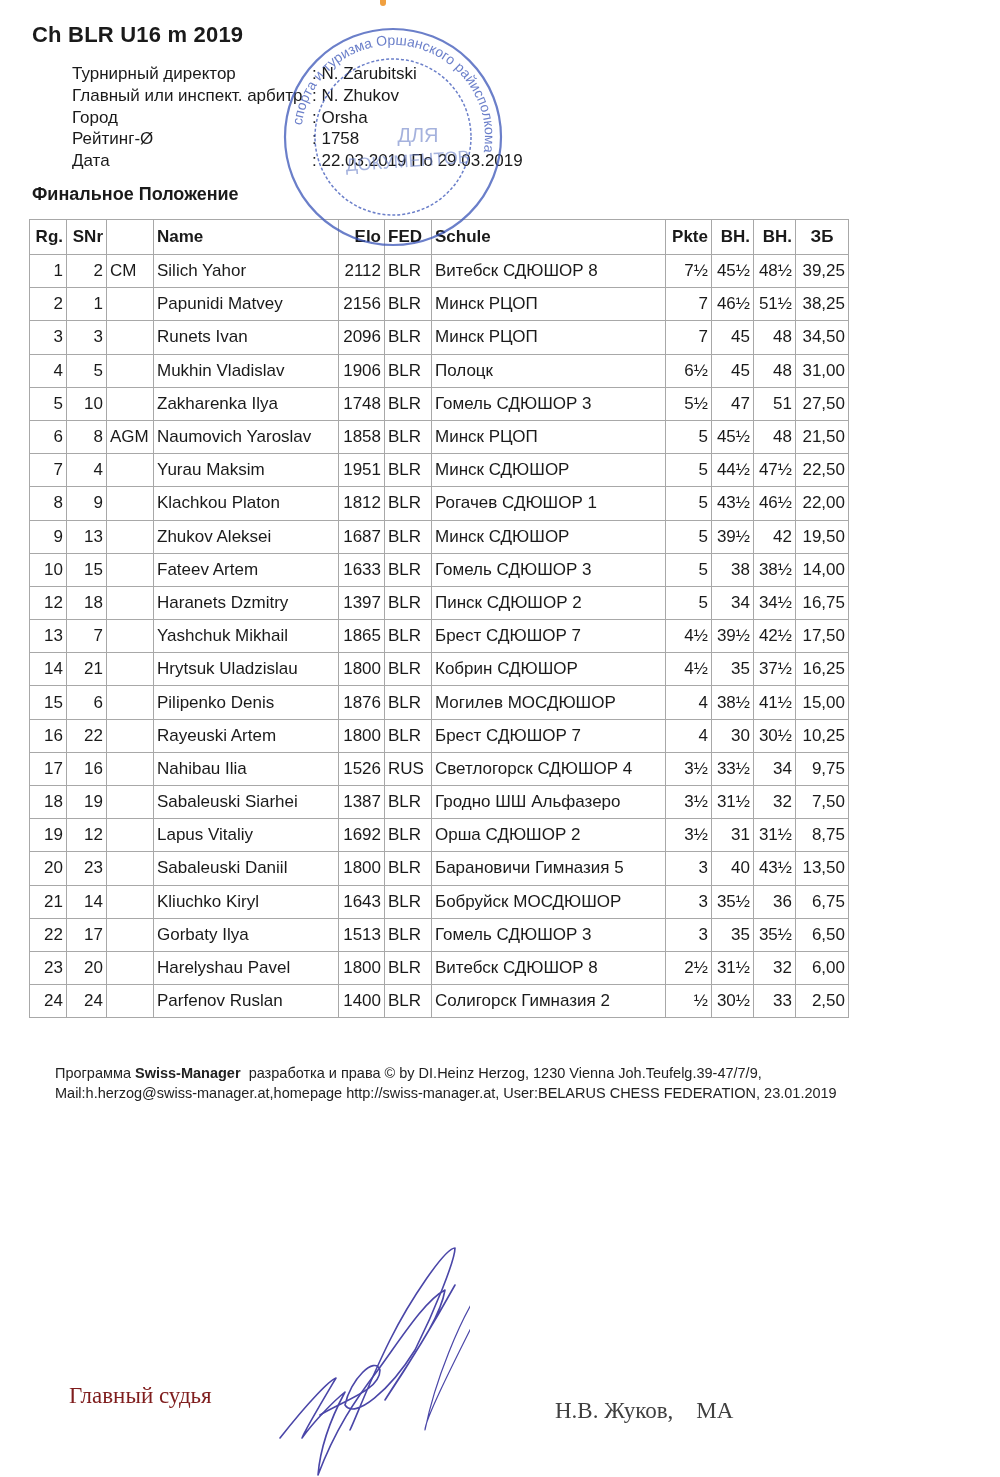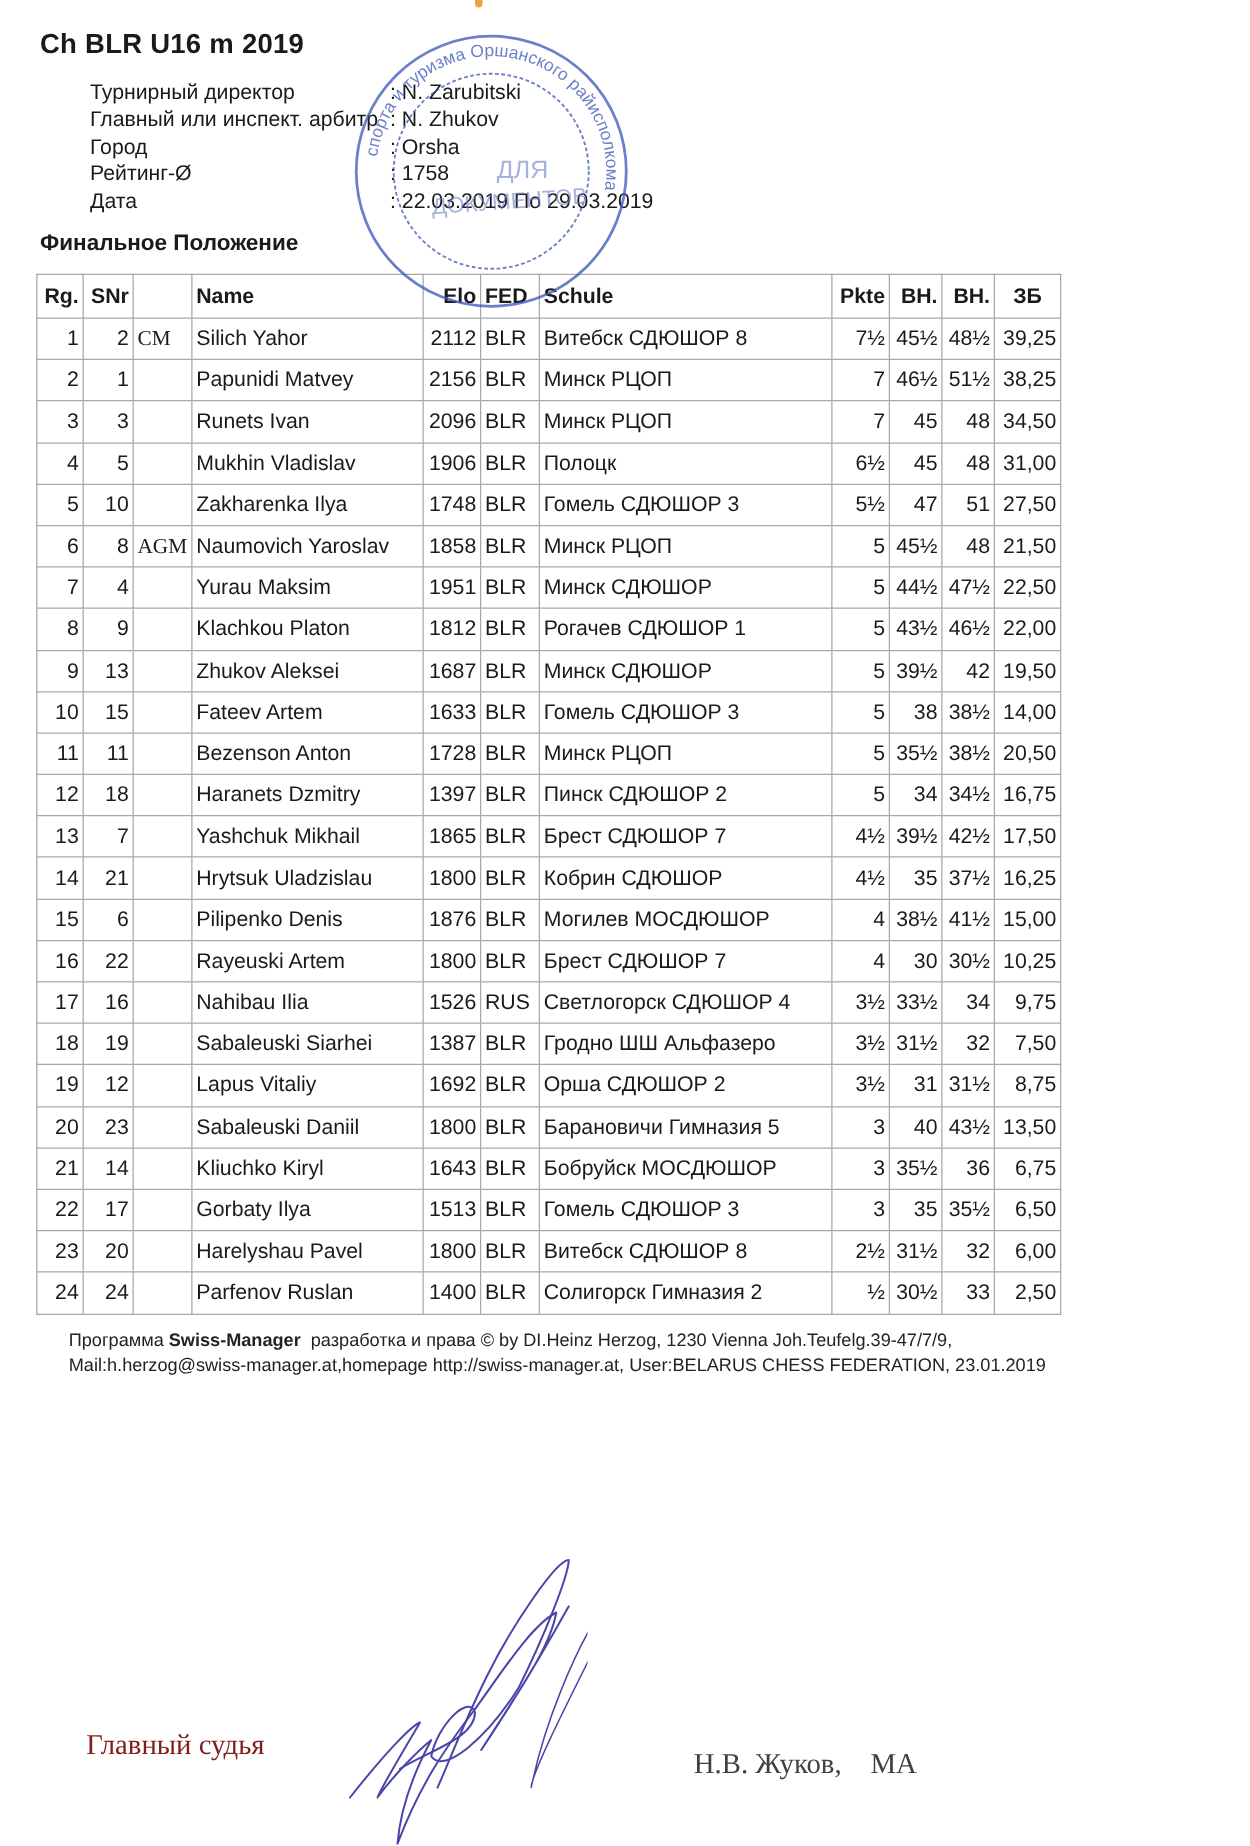--- a/index.html
+++ b/index.html
@@ -10,21 +10,21 @@
   .meta-row { position: relative; height: 21.8px; }
   .meta-label { position: absolute; left: 0; white-space: nowrap; margin-left: 40px; }
   .meta-value { position: absolute; left: 280px; white-space: nowrap; }
   .section-title { position: absolute; left: 32px; top: 184px; font-size: 18px; font-weight: bold; }
 
   .standings { position: absolute; left: 29px; top: 219px; border-collapse: collapse; font-size: 17px; }
   .standings th, .standings td { border: 1px solid #a8a8a8; padding: 0 3px; white-space: nowrap; height: 32px; box-sizing: border-box; }
   .standings th { height: 35px; font-weight: bold; }
   .c-rg { width: 37px; text-align: right; }
   .c-snr { width: 40px; text-align: right; }
-  .c-tit { width: 47px; text-align: left; font-family: Liberation Serif, serif; }
+  .c-tit { width: 47px; text-align: left; }
   .c-name { width: 185px; text-align: left; }
   .c-elo { width: 46px; text-align: right; }
   .c-fed { width: 47px; text-align: left; }
   .c-club { width: 234px; text-align: left; }
   .c-pts { width: 46px; text-align: right; }
   .c-bh1 { width: 42px; text-align: right; }
   .c-bh2 { width: 42px; text-align: right; }
   .c-sb { width: 53px; text-align: right; }
   .standings th.c-name, .standings th.c-club { text-align: left; }
   .standings th.c-sb { text-align: center; }
@@ -213,33 +213,20 @@
         <td class="c-name">Fateev Artem</td>
         <td class="c-elo">1633</td>
         <td class="c-fed">BLR</td>
         <td class="c-club">Гомель СДЮШОР 3</td>
         <td class="c-pts">5</td>
         <td class="c-bh1">38</td>
         <td class="c-bh2">38½</td>
         <td class="c-sb">14,00</td>
       </tr>
       <tr>
-        <td class="c-rg">11</td>
-        <td class="c-snr">11</td>
-        <td class="c-tit"></td>
-        <td class="c-name">Bezenson Anton</td>
-        <td class="c-elo">1728</td>
-        <td class="c-fed">BLR</td>
-        <td class="c-club">Минск РЦОП</td>
-        <td class="c-pts">5</td>
-        <td class="c-bh1">35½</td>
-        <td class="c-bh2">38½</td>
-        <td class="c-sb">20,50</td>
-      </tr>
-      <tr>
         <td class="c-rg">12</td>
         <td class="c-snr">18</td>
         <td class="c-tit"></td>
         <td class="c-name">Haranets Dzmitry</td>
         <td class="c-elo">1397</td>
         <td class="c-fed">BLR</td>
         <td class="c-club">Пинск СДЮШОР 2</td>
         <td class="c-pts">5</td>
         <td class="c-bh1">34</td>
         <td class="c-bh2">34½</td>

